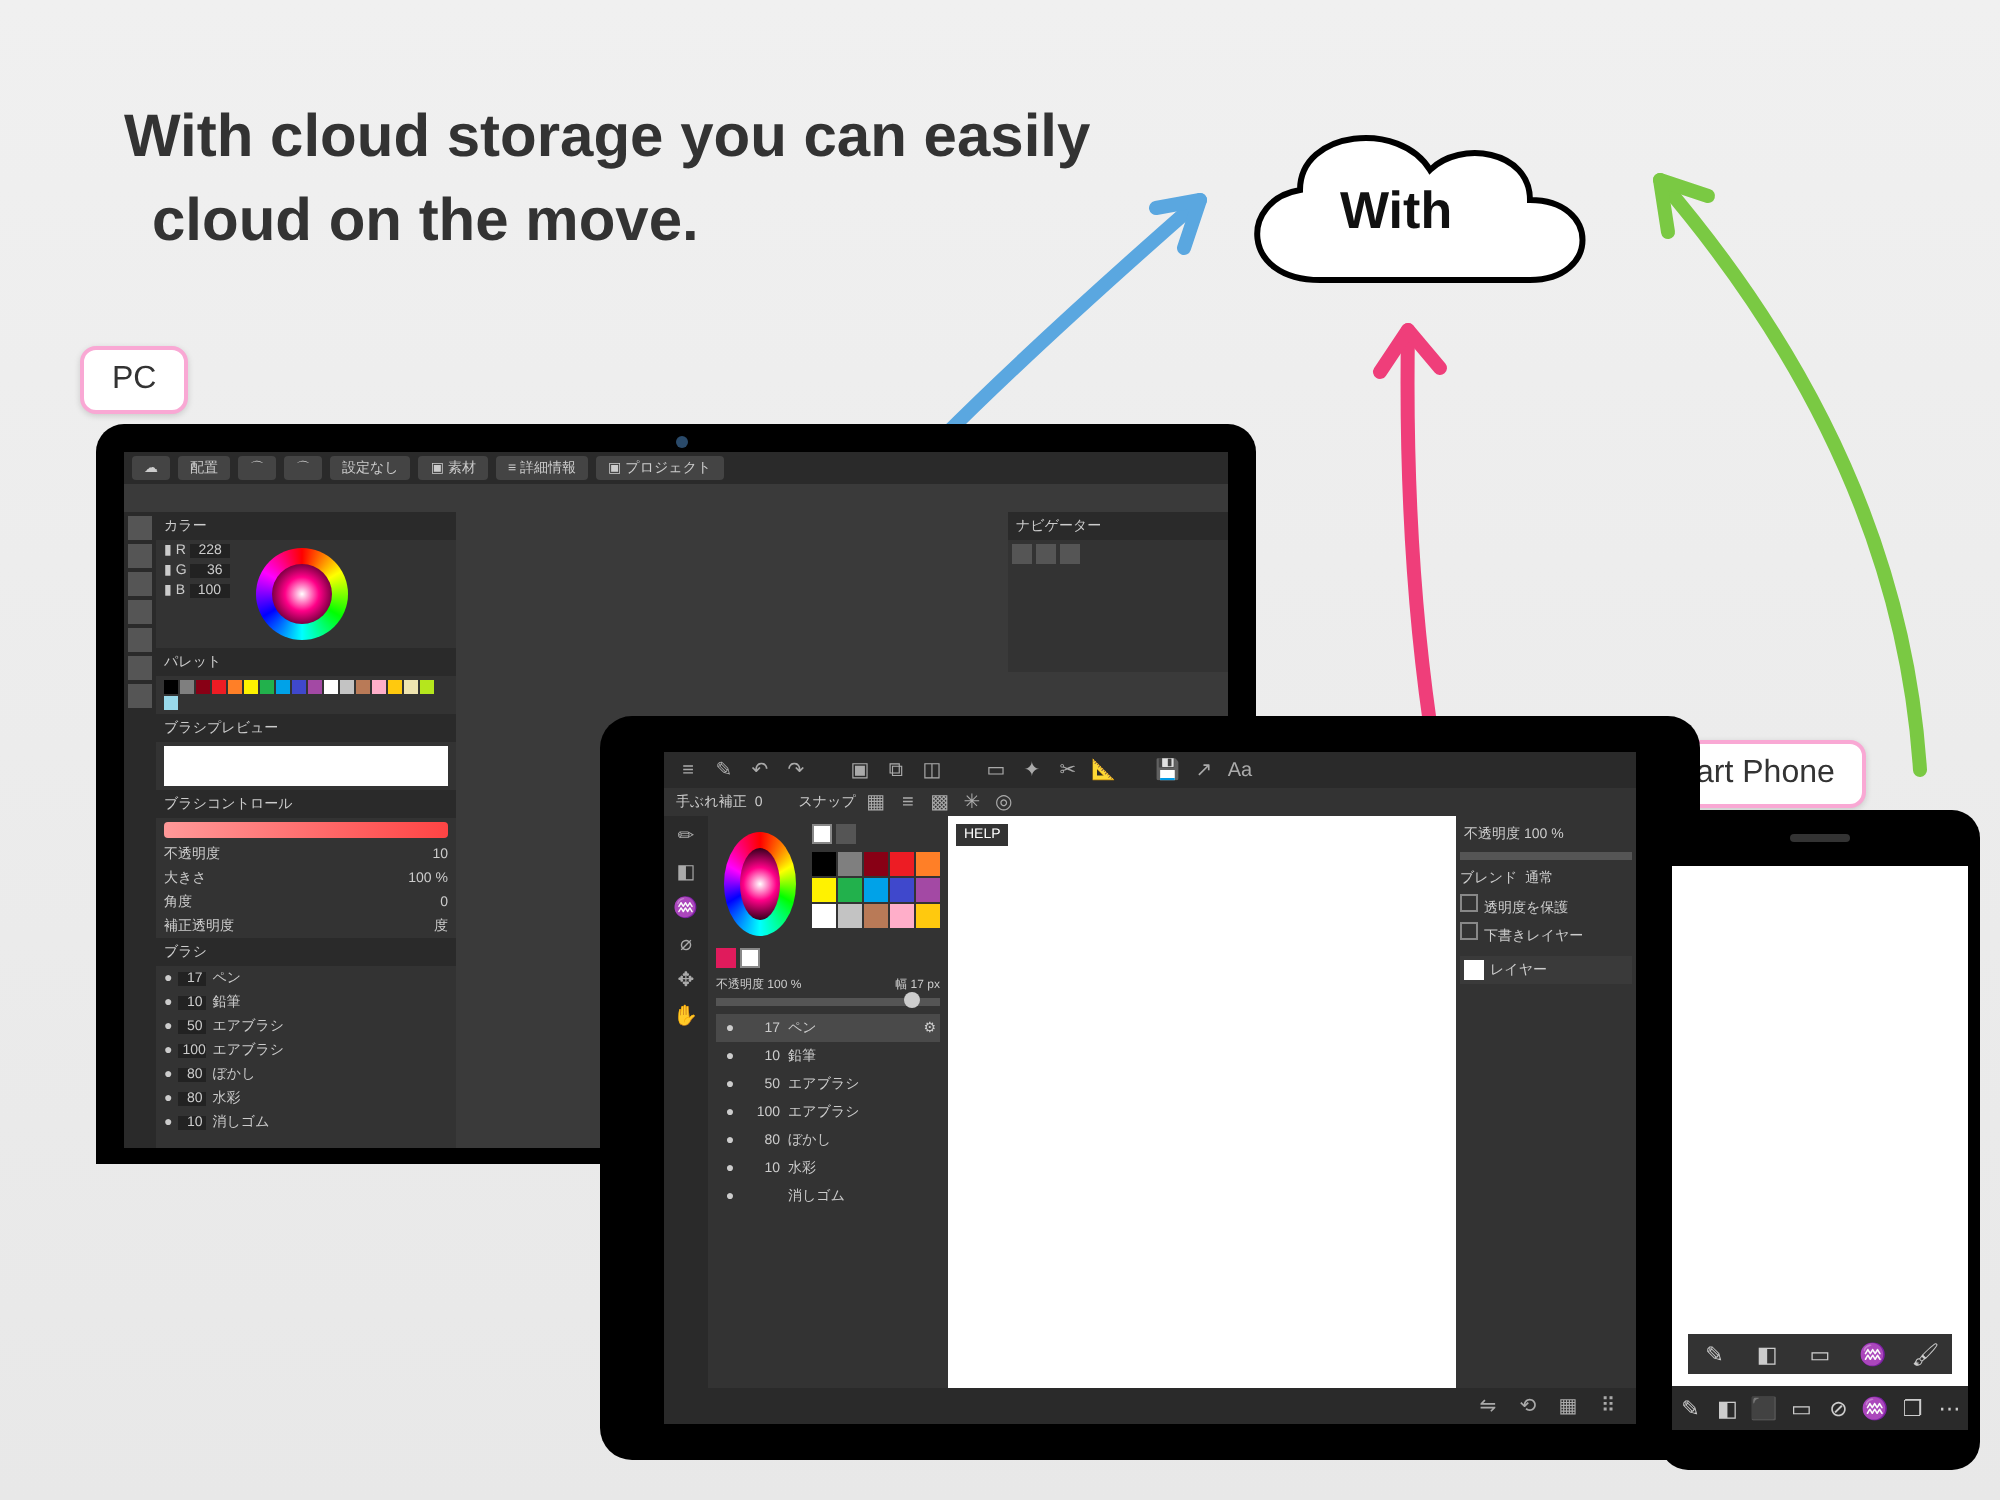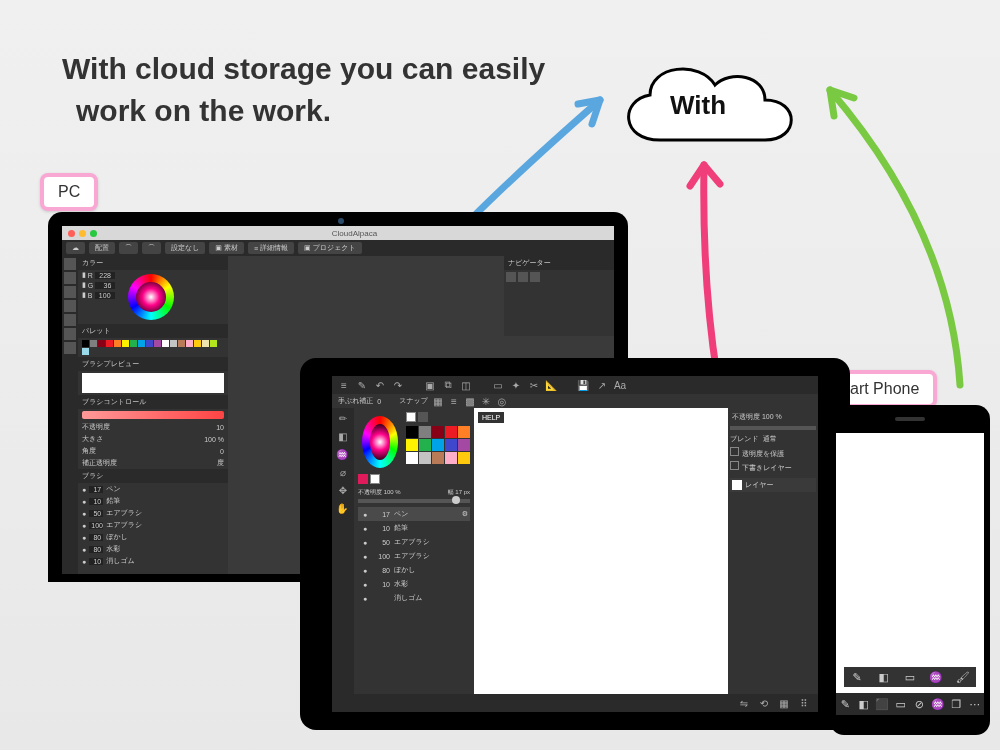--- a/index.html
+++ b/index.html
@@ -17,21 +17,21 @@
     margin-left: 20px;
   }
   .cloud-shape {
     position: absolute; top: 40px; left: 600px; width: 220px; height: 130px;
   }
   .cloud-label {
     position: absolute; top: 90px; left: 670px;
     font-size: 26px; font-weight: bold; color: #111;
   }
   .device-tag {
-    position: absolute; background: #fff; border: 4px solid #f9a8d4;
+    position: absolute; background: #fff; border: 2px solid #f9a8d4;
     border-radius: 8px; padding: 6px 14px; font-size: 16px; color: #333;
     box-shadow: 0 1px 3px rgba(0,0,0,.15);
   }
   .tag-pc { top: 173px; left: 40px; }
   .tag-tablet { top: 320px; left: 312px; }
   .tag-phone { top: 370px; left: 808px; }
 
   
   .laptop {
     position: absolute; top: 212px; left: 18px; width: 640px; height: 420px;
@@ -94,21 +94,21 @@
   .phone-botbar{position:absolute;bottom:0;left:0;right:0;height:22px;background:#2a2a2a;display:flex;align-items:center;justify-content:space-around;}
   .ph-ico{width:12px;height:12px;color:#ccc;font-size:11px;display:flex;align-items:center;justify-content:center;}
 
   .arrow{position:absolute;pointer-events:none;}
 </style>
 </head>
 <body>
 
 <div class="headline">
   <div>With cloud storage you can easily</div>
-  <div style="padding-left:14px">work on the work.</div>
+  <div style="padding-left:14px">cloud on the move.</div>
 </div>
 
 <svg class="cloud-shape" viewBox="0 0 220 130">
   <path d="M60,100 C20,100 20,60 50,55 C50,25 100,20 115,45 C130,30 165,35 165,60 C200,60 200,100 165,100 Z" fill="#fff" stroke="#000" stroke-width="3"></path>
 </svg>
 <div class="cloud-label">With</div>
 
 <svg class="arrow" style="top:80px;left:460px;width:170px;height:150px" viewBox="0 0 170 150">
   <path d="M10,140 Q60,90 140,20" stroke="#5aa7e0" stroke-width="7" fill="none" stroke-linecap="round"></path>
   <path d="M140,20 L118,24 M140,20 L132,44" stroke="#5aa7e0" stroke-width="7" fill="none" stroke-linecap="round"></path>
@@ -123,26 +123,20 @@
 </svg>
 
 <div class="device-tag tag-pc">PC</div>
 <div class="device-tag tag-tablet">Tablet</div>
 <div class="device-tag tag-phone">Smart Phone</div>
 
 <div class="laptop">
   <div class="laptop-screen">
     <div class="laptop-cam"></div>
     <div class="laptop-inner">
-      <div class="mac-titlebar">
-        <div class="mac-dot" style="background:#ff5f57"></div>
-        <div class="mac-dot" style="background:#febc2e"></div>
-        <div class="mac-dot" style="background:#28c840"></div>
-        <div class="mac-title">CloudAlpaca</div>
-      </div>
       <div class="pc-toolbar">
         <div class="pc-tbtn">☁</div>
         <div class="pc-tbtn">配置</div>
         <div class="pc-tbtn">⌒</div>
         <div class="pc-tbtn">⌒</div>
         <div class="pc-tbtn">設定なし</div>
         <div class="pc-tbtn">
             <span>▣</span>
             <span>素材</span>
           </div>

